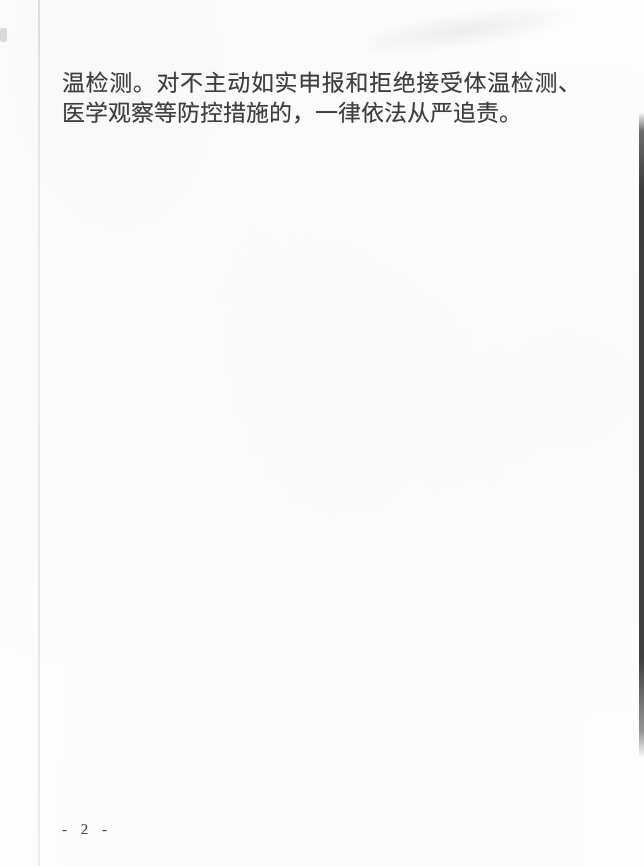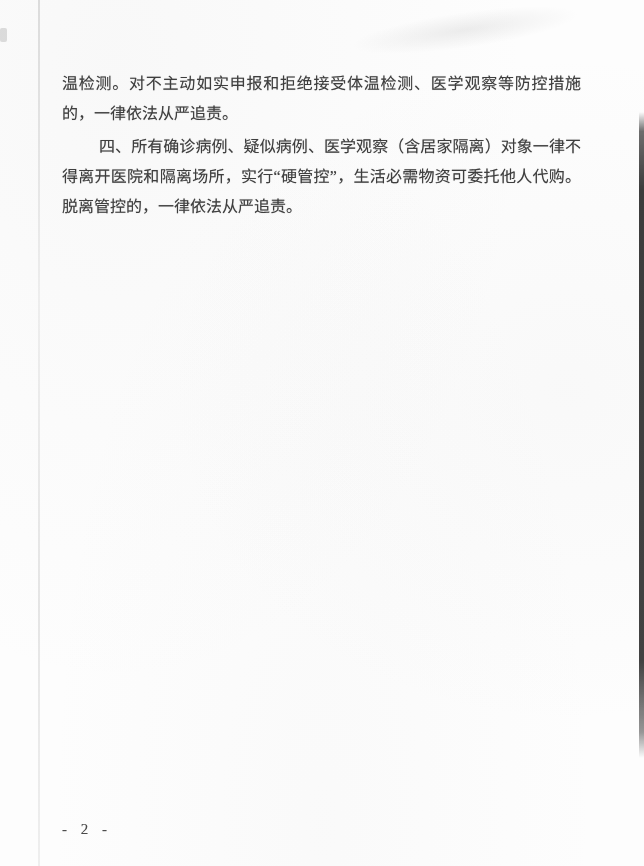--- a/index.html
+++ b/index.html
@@ -72,21 +72,21 @@
     background: rgba(160,160,160,0.35);
     border-radius: 2px;
     filter: blur(0.5px);
   }
   .content {
     position: absolute;
     left: 62px;
     top: 69px;
     width: 519px;
     color: #3e3e3e;
-    font-size: 16px;
+    font-size: 23px;
     line-height: 30px;
     text-align: justify;
     text-align-last: left;
   }
   .para {
     margin: 0 0 3px 0;
     text-shadow: 0 0 0.7px rgba(85,85,85,0.50);
   }
   .para.indent {
     text-indent: 37px;
@@ -107,18 +107,17 @@
 
 <div class="page">
 
   <div class="smudge-top"></div>
   <div class="mark-left"></div>
   <div class="crease-line"></div>
   <div class="edge-strip"></div>
 
   <div class="content" lang="zh-CN">
     <p class="para">温检测。对不主动如实申报和拒绝接受体温检测、医学观察等防控措施的，一律依法从严追责。</p>
-    <p class="para indent">四、所有确诊病例、疑似病例、医学观察（含居家隔离）对象一律不得离开医院和隔离场所，实行“硬管控”，生活必需物资可委托他人代购。脱离管控的，一律依法从严追责。</p>
   </div>
 
   <div class="page-number">- 2 -</div>
 
 </div>
 
 </body></html>

